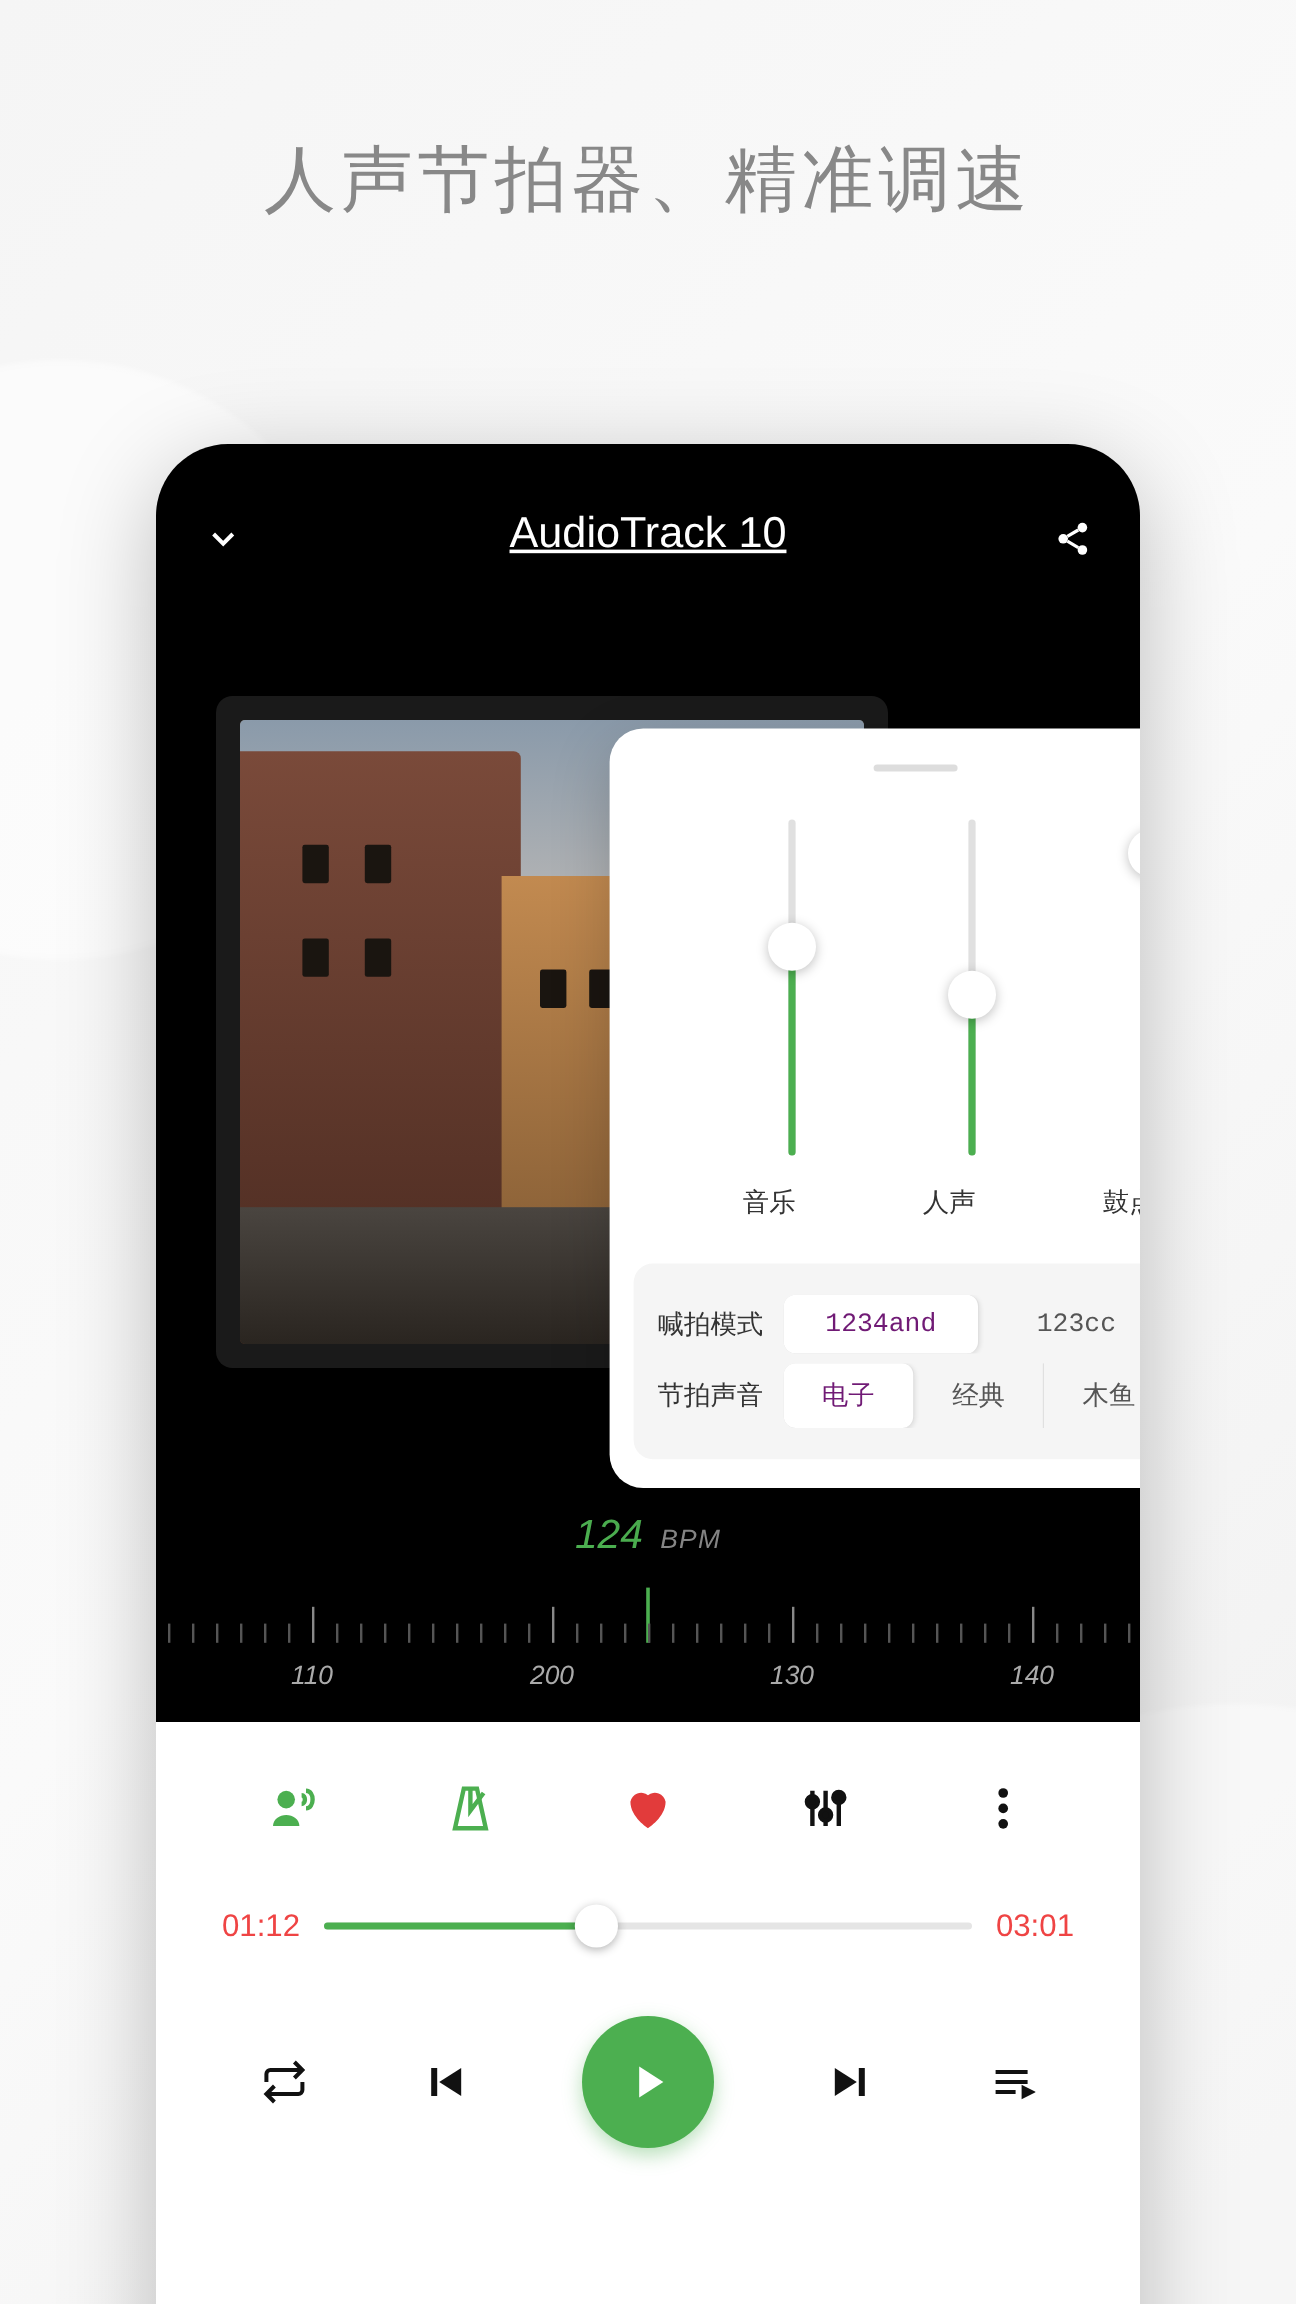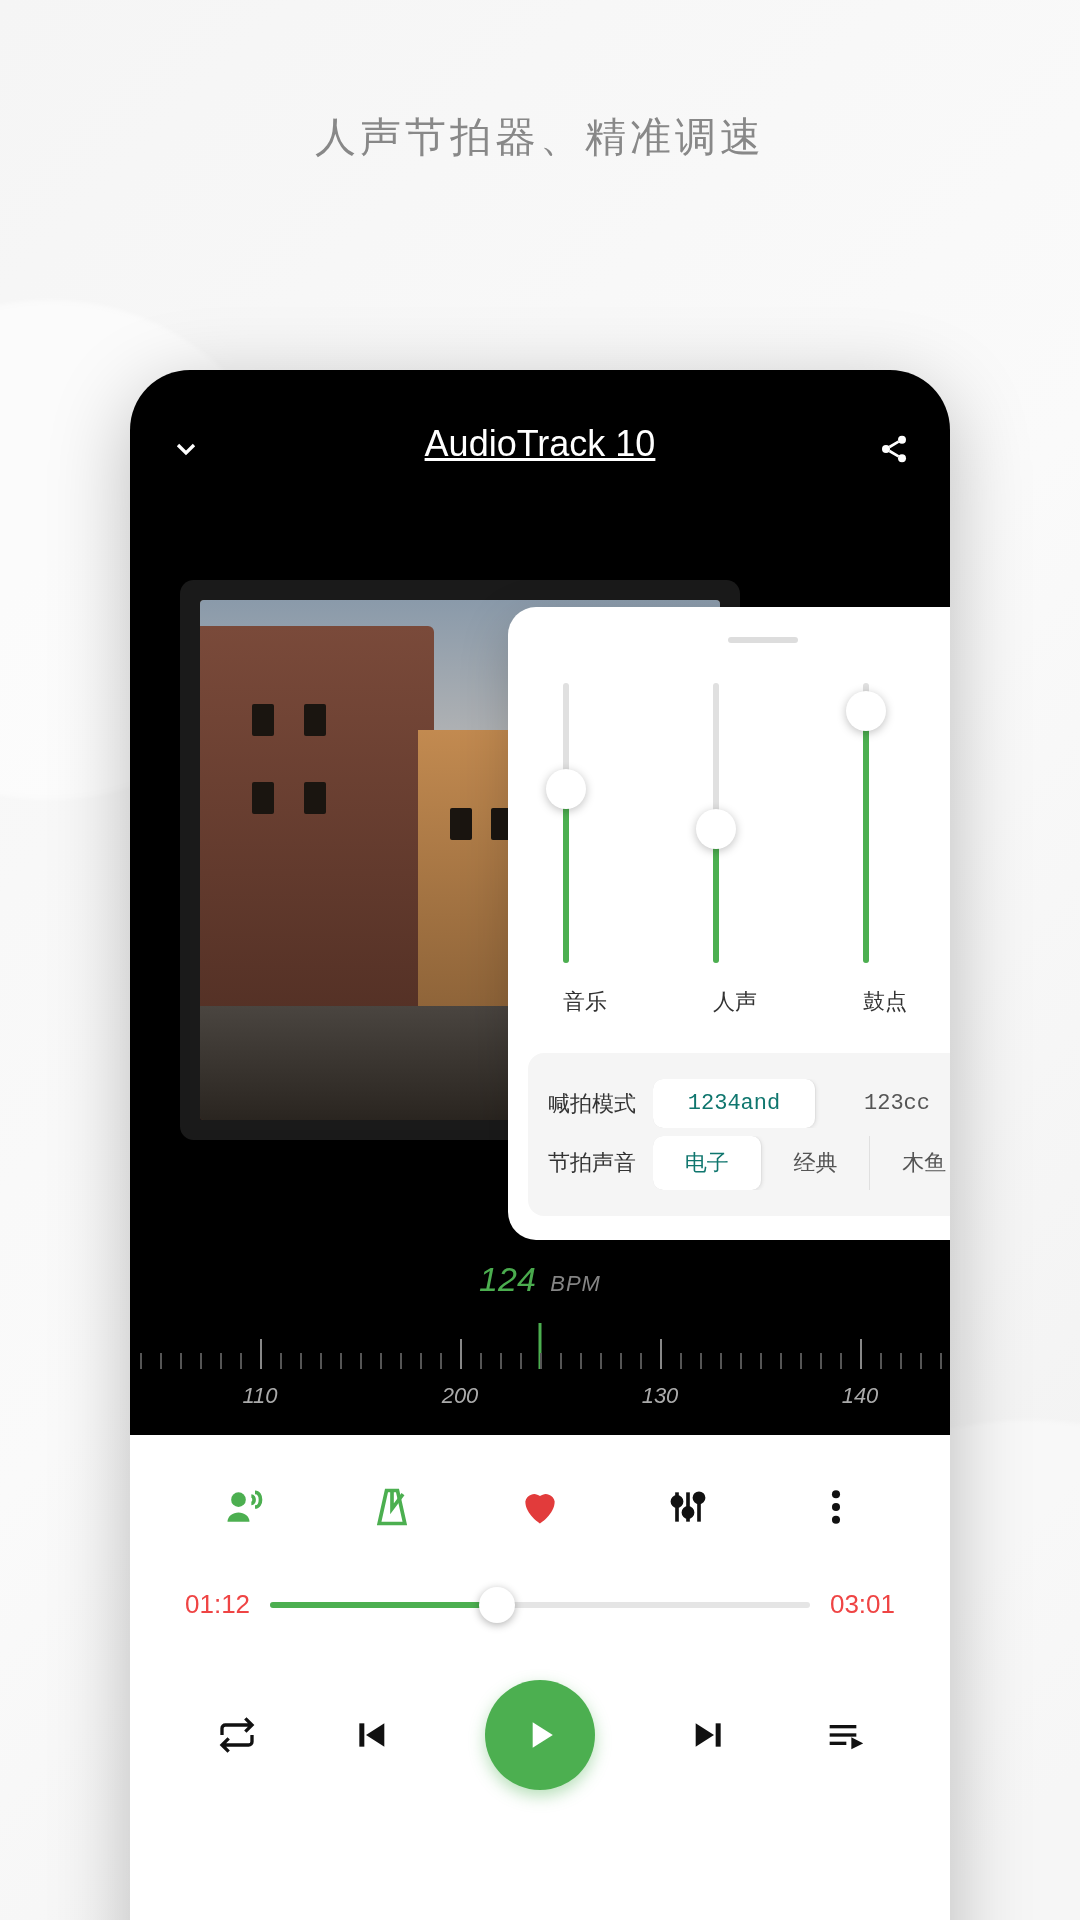--- a/index.html
+++ b/index.html
@@ -11,21 +11,21 @@
     overflow: hidden;
     position: relative;
   }
   .bg-blob1 { position:absolute; width: 500px; height: 500px; border-radius:50%; background: rgba(255,255,255,0.5); left: -200px; top: 300px; filter: blur(2px);}
   .bg-blob2 { position:absolute; width: 700px; height: 700px; border-radius:50%; background: rgba(255,255,255,0.4); right: -300px; bottom: -200px; filter: blur(2px);}
   .headline {
     text-align: center;
     margin-top: 110px;
   }
   .headline h1 { font-size: 72px; font-weight: 700; color: #111; letter-spacing: 2px; }
-  .headline h2 { font-size: 41px; font-weight: 400; color: #888; margin-top: 9px; letter-spacing: 4px; }
+  .headline h2 { font-size: 60px; font-weight: 400; color: #888; margin-top: 9px; letter-spacing: 4px; }
 
   .phone {
     position: absolute;
     left: 130px;
     top: 370px;
     width: 820px;
     height: 1650px;
     background: #000;
     border-radius: 60px;
     box-shadow: 0 20px 80px rgba(0,0,0,0.25);
@@ -123,33 +123,33 @@
     right: -68px;
     width: 510px;
     background:#fff;
     border-radius: 28px;
     box-shadow: 0 16px 50px rgba(0,0,0,0.18);
     padding: 30px 0 24px;
     z-index: 50;
   }
   .notch { width:70px; height:6px; background:#ddd; border-radius:3px; margin:0 auto 20px;}
   .sliders-row { display:flex; justify-content:space-around; padding: 20px 30px 10px;}
-  .vslider { display:flex; flex-direction:column; align-items:flex-start; width:100px;}
+  .vslider { display:flex; flex-direction:column; align-items:flex-end; width:100px;}
   .vtrack { position:relative; width:6px; height:280px; background:#e0e0e0; border-radius:3px;}
   .vfill { position:absolute; bottom:0; left:0; right:0; background:#4caf50; border-radius:3px;}
   .vthumb { position:absolute; left:50%; width:40px; height:40px; background:#fff; border-radius:50%; box-shadow:0 2px 10px rgba(0,0,0,0.25); transform:translate(-50%,50%);}
   .vlabel { margin-top:24px; font-size:22px; color:#333; }
 
   .seg-section { background:#f5f5f5; margin: 26px 20px 0; border-radius:16px; padding: 18px 20px;}
   .seg-row { display:flex; align-items:center; margin: 8px 0; font-family: Liberation Mono, monospace;}
   .seg-title { width:105px; font-size:22px; color:#333;}
   .seg-group { flex:1; display:flex; border-radius:10px; overflow:hidden;}
   .seg-btn { flex:1; text-align:center; padding:12px 4px; font-size:22px; color:#555; background:transparent; border-right:1px solid #e0e0e0;}
   .seg-btn:last-child{border-right:none;}
-  .seg-btn.active { background:#fff; color:#0f766e; border-radius:10px; box-shadow:0 1px 4px rgba(0,0,0,0.1);}
+  .seg-btn.active { background:#fff; color:#701a75; border-radius:10px; box-shadow:0 1px 4px rgba(0,0,0,0.1);}
 </style>
 </head>
 <body>
 
 <div class="bg-blob1"></div>
 <div class="bg-blob2"></div>
 
 <div class="headline">
   <h2>人声节拍器、精准调速</h2>
 </div>

